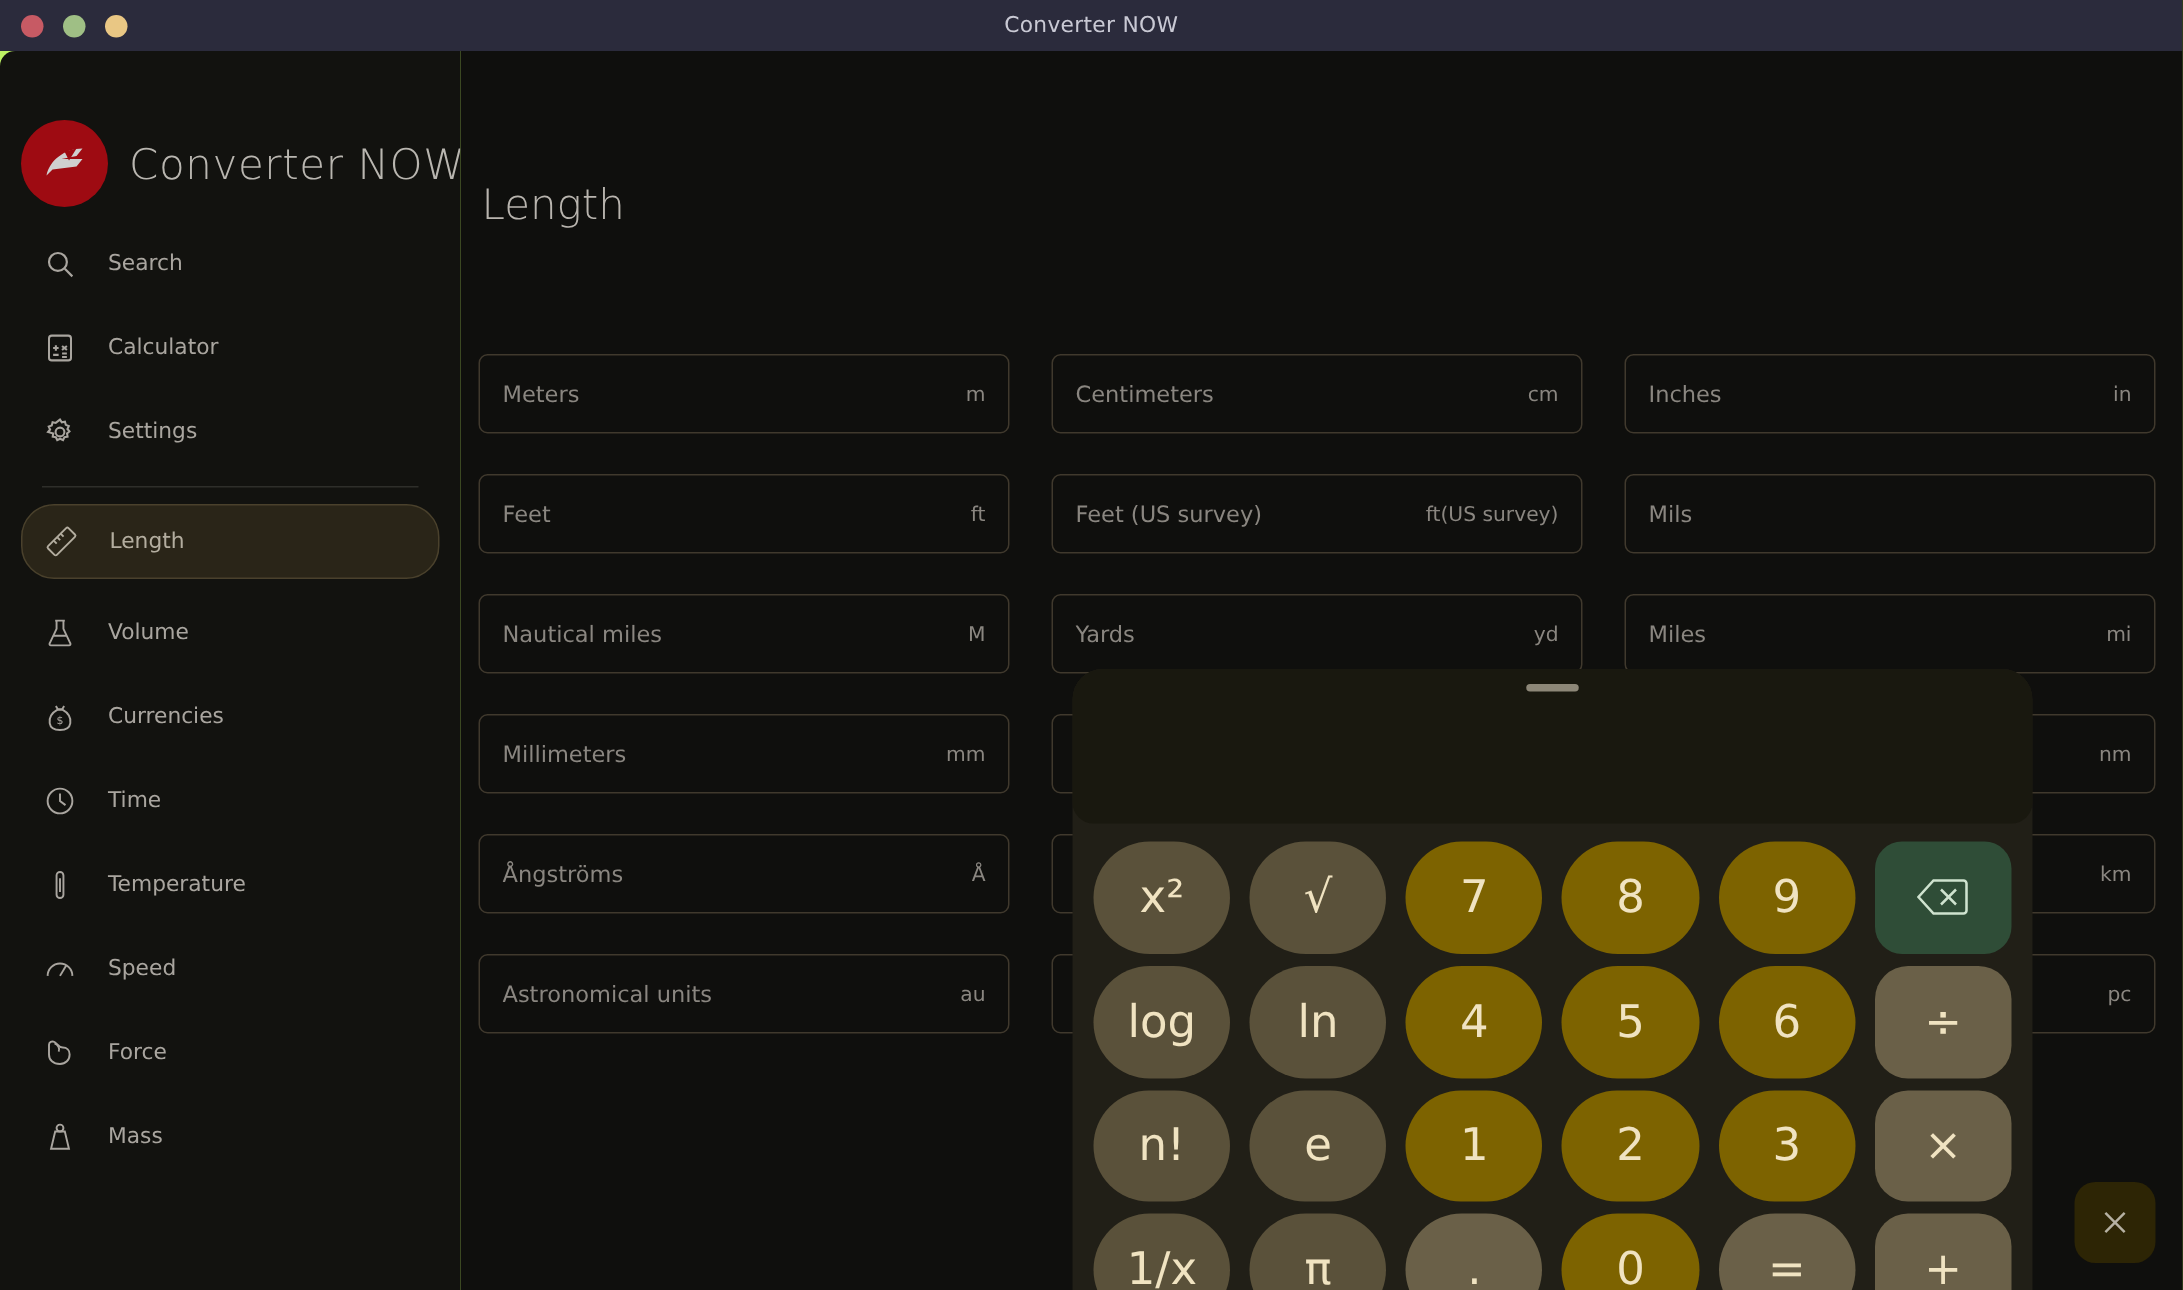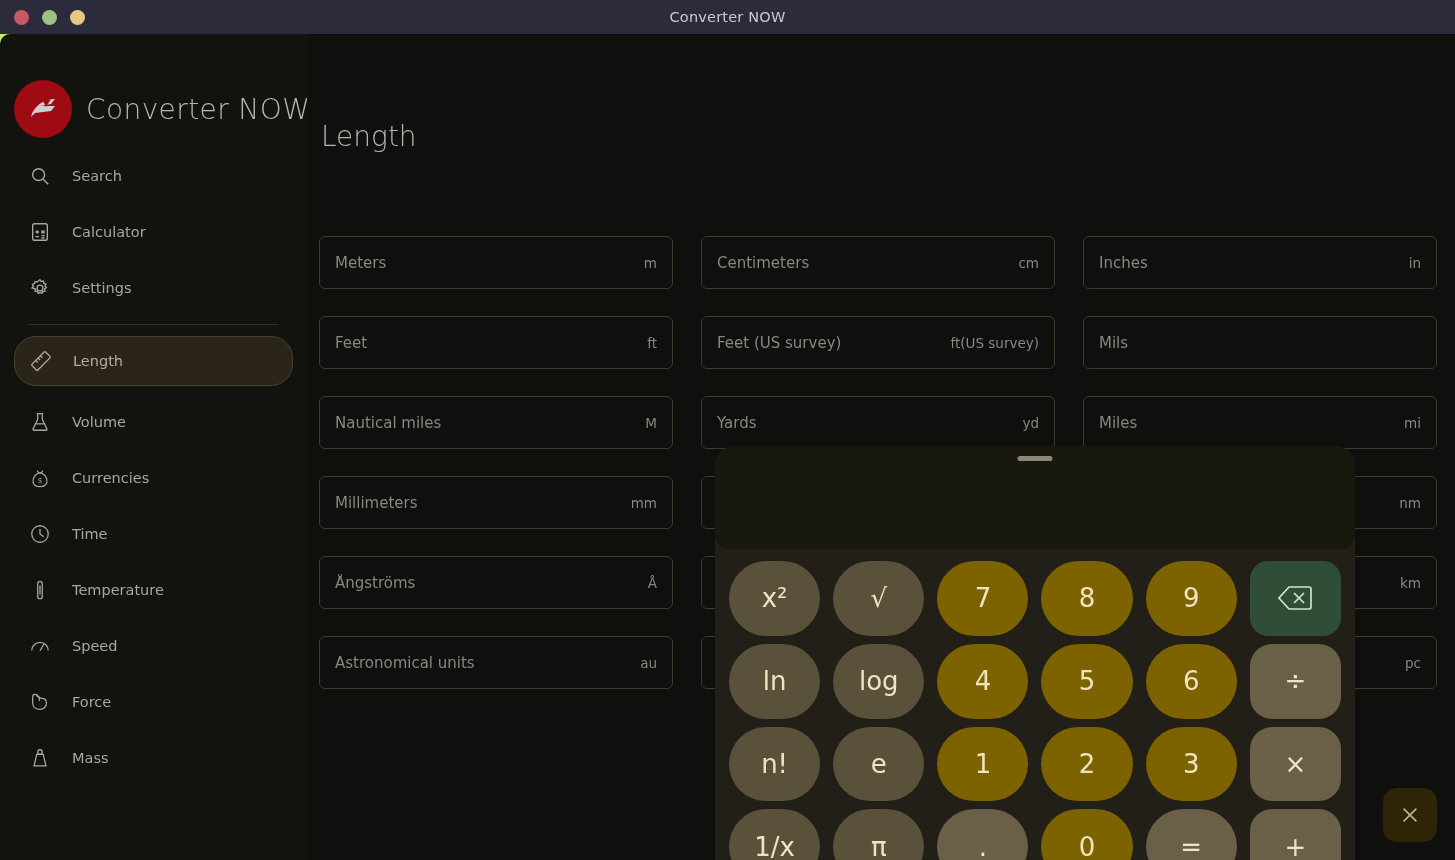--- a/index.html
+++ b/index.html
@@ -196,21 +196,21 @@
     display: grid;
     grid-template-columns: repeat(6, 1fr);
     grid-template-rows: repeat(4, 1fr);
     column-gap: 13px;
     row-gap: 8px;
     padding: 5px 14px 10px 14px;
   }
   .key {
     display: flex; align-items: center; justify-content: center;
     border-radius: 40px;
-    font-size: 26px;
+    font-size: 30px;
     color: #f0e3c1;
     font-family: "DejaVu Sans", sans-serif;
     cursor: default;
     user-select: none;
   }
   .key.fn     { background: #5a513a; }
   .key.num    { background: #7d6300; }
   .key.op     { background: #6a6048; border-radius: 22px; }
   .key.del    { background: #2f4d37; border-radius: 18px; }
   .key.del svg { display: block; }
@@ -487,22 +487,22 @@
           <div class="key del">
             <span>
               <svg width="34" height="26" viewBox="0 0 34 26" fill="none" stroke="#cfe3cf" stroke-width="1.7">
                 <path d="M11 2 H31 a2 2 0 0 1 2 2 v18 a2 2 0 0 1 -2 2 H11 L1 13 Z"></path>
                 <line x1="16" y1="8" x2="26" y2="18"></line>
                 <line x1="26" y1="8" x2="16" y2="18"></line>
               </svg>
             </span>
           </div>
 
+          <div class="key fn">log</div>
           <div class="key fn">ln</div>
-          <div class="key fn">log</div>
           <div class="key num">4</div>
           <div class="key num">5</div>
           <div class="key num">6</div>
           <div class="key op">÷</div>
 
           <div class="key fn">n!</div>
           <div class="key fn">e</div>
           <div class="key num">1</div>
           <div class="key num">2</div>
           <div class="key num">3</div>

